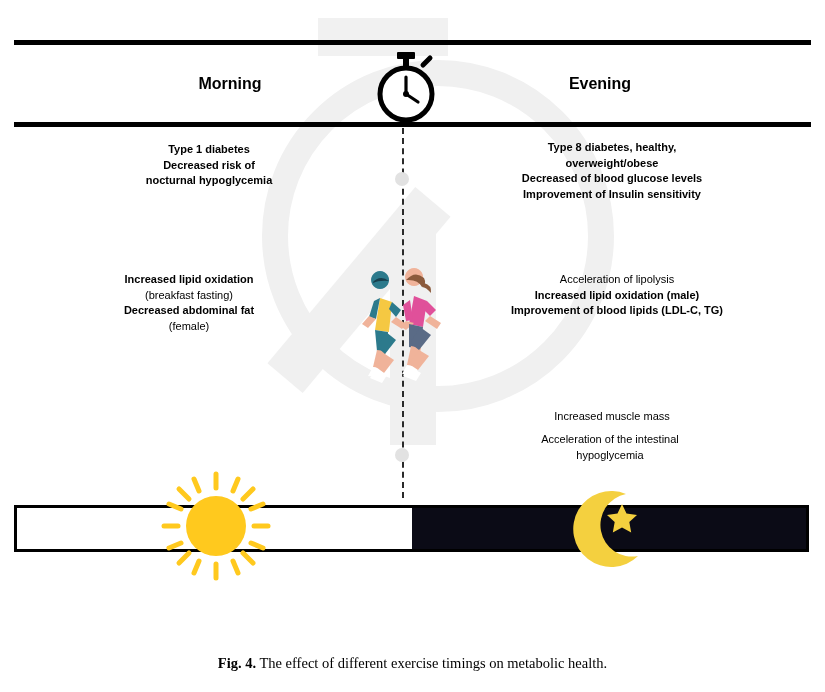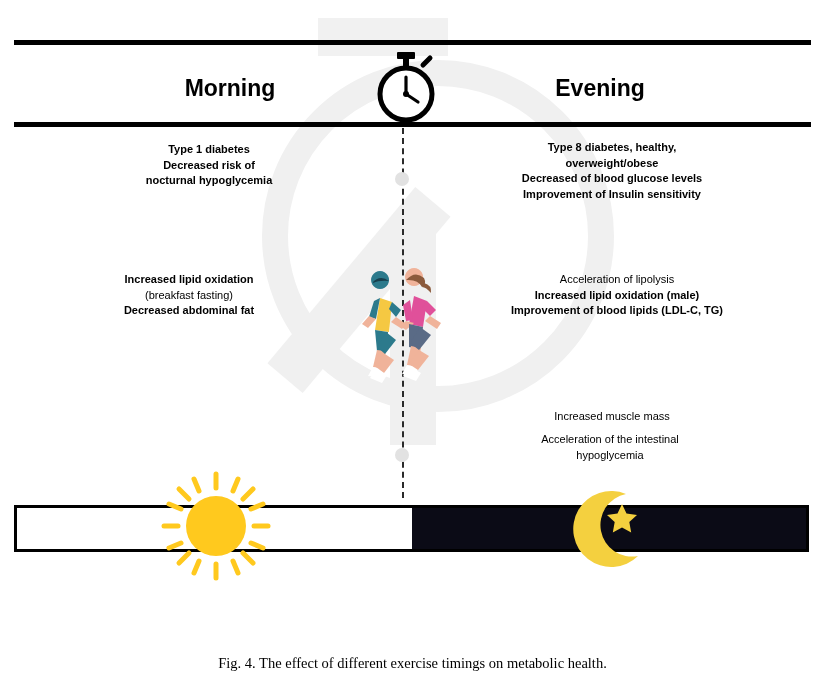--- a/index.html
+++ b/index.html
@@ -62,21 +62,21 @@
     left: 14px;
     width: 797px;
     background: #000000;
   }
   .rule-top { top: 40px; height: 5px; }
   .rule-bottom { top: 122px; height: 5px; }
 
   
   .heading {
     position: absolute;
-    font-size: 23px;
+    font-size: 16px;
     font-weight: 700;
     text-align: center;
   }
   .heading-morning { left: 60px; top: 75px; width: 340px; }
   .heading-evening { left: 430px; top: 75px; width: 340px; }
 
   
   .stopwatch {
     position: absolute;
     left: 375px;
@@ -172,21 +172,21 @@
     position: absolute;
     left: 0;
     top: 655px;
     width: 825px;
     text-align: center;
     font-family: "Liberation Serif", serif;
     font-size: 14.5px;
     color: #000000;
   }
   .caption .fig {
-    font-weight: 400;
+    font-weight: 700;
   }
 </style>
 </head>
 <body>
 
 <div id="page">
 
   <div class="watermark wm-bar-top"></div>
   <div class="watermark wm-ring"></div>
   <div class="watermark wm-bar-v"></div>
@@ -215,20 +215,21 @@
   <div class="block b-m1">
     <span class="ln bold">Type 1 diabetes</span>
     <span class="ln bold">Decreased risk of</span>
     <span class="ln bold">nocturnal hypoglycemia</span>
   </div>
 
   <div class="block b-m2">
     <span class="ln bold">Increased lipid oxidation</span>
     <span class="ln reg">(breakfast fasting)</span>
     <span class="ln bold">Decreased abdominal fat</span>
+    <span class="ln reg">(female)</span>
   </div>
 
   <div class="block b-e1">
     <span class="ln bold">Type 8 diabetes, healthy,</span>
     <span class="ln bold">overweight/obese</span>
     <span class="ln bold">Decreased of blood glucose levels</span>
     <span class="ln bold">Improvement of Insulin sensitivity</span>
   </div>
 
   <div class="block b-e2">

